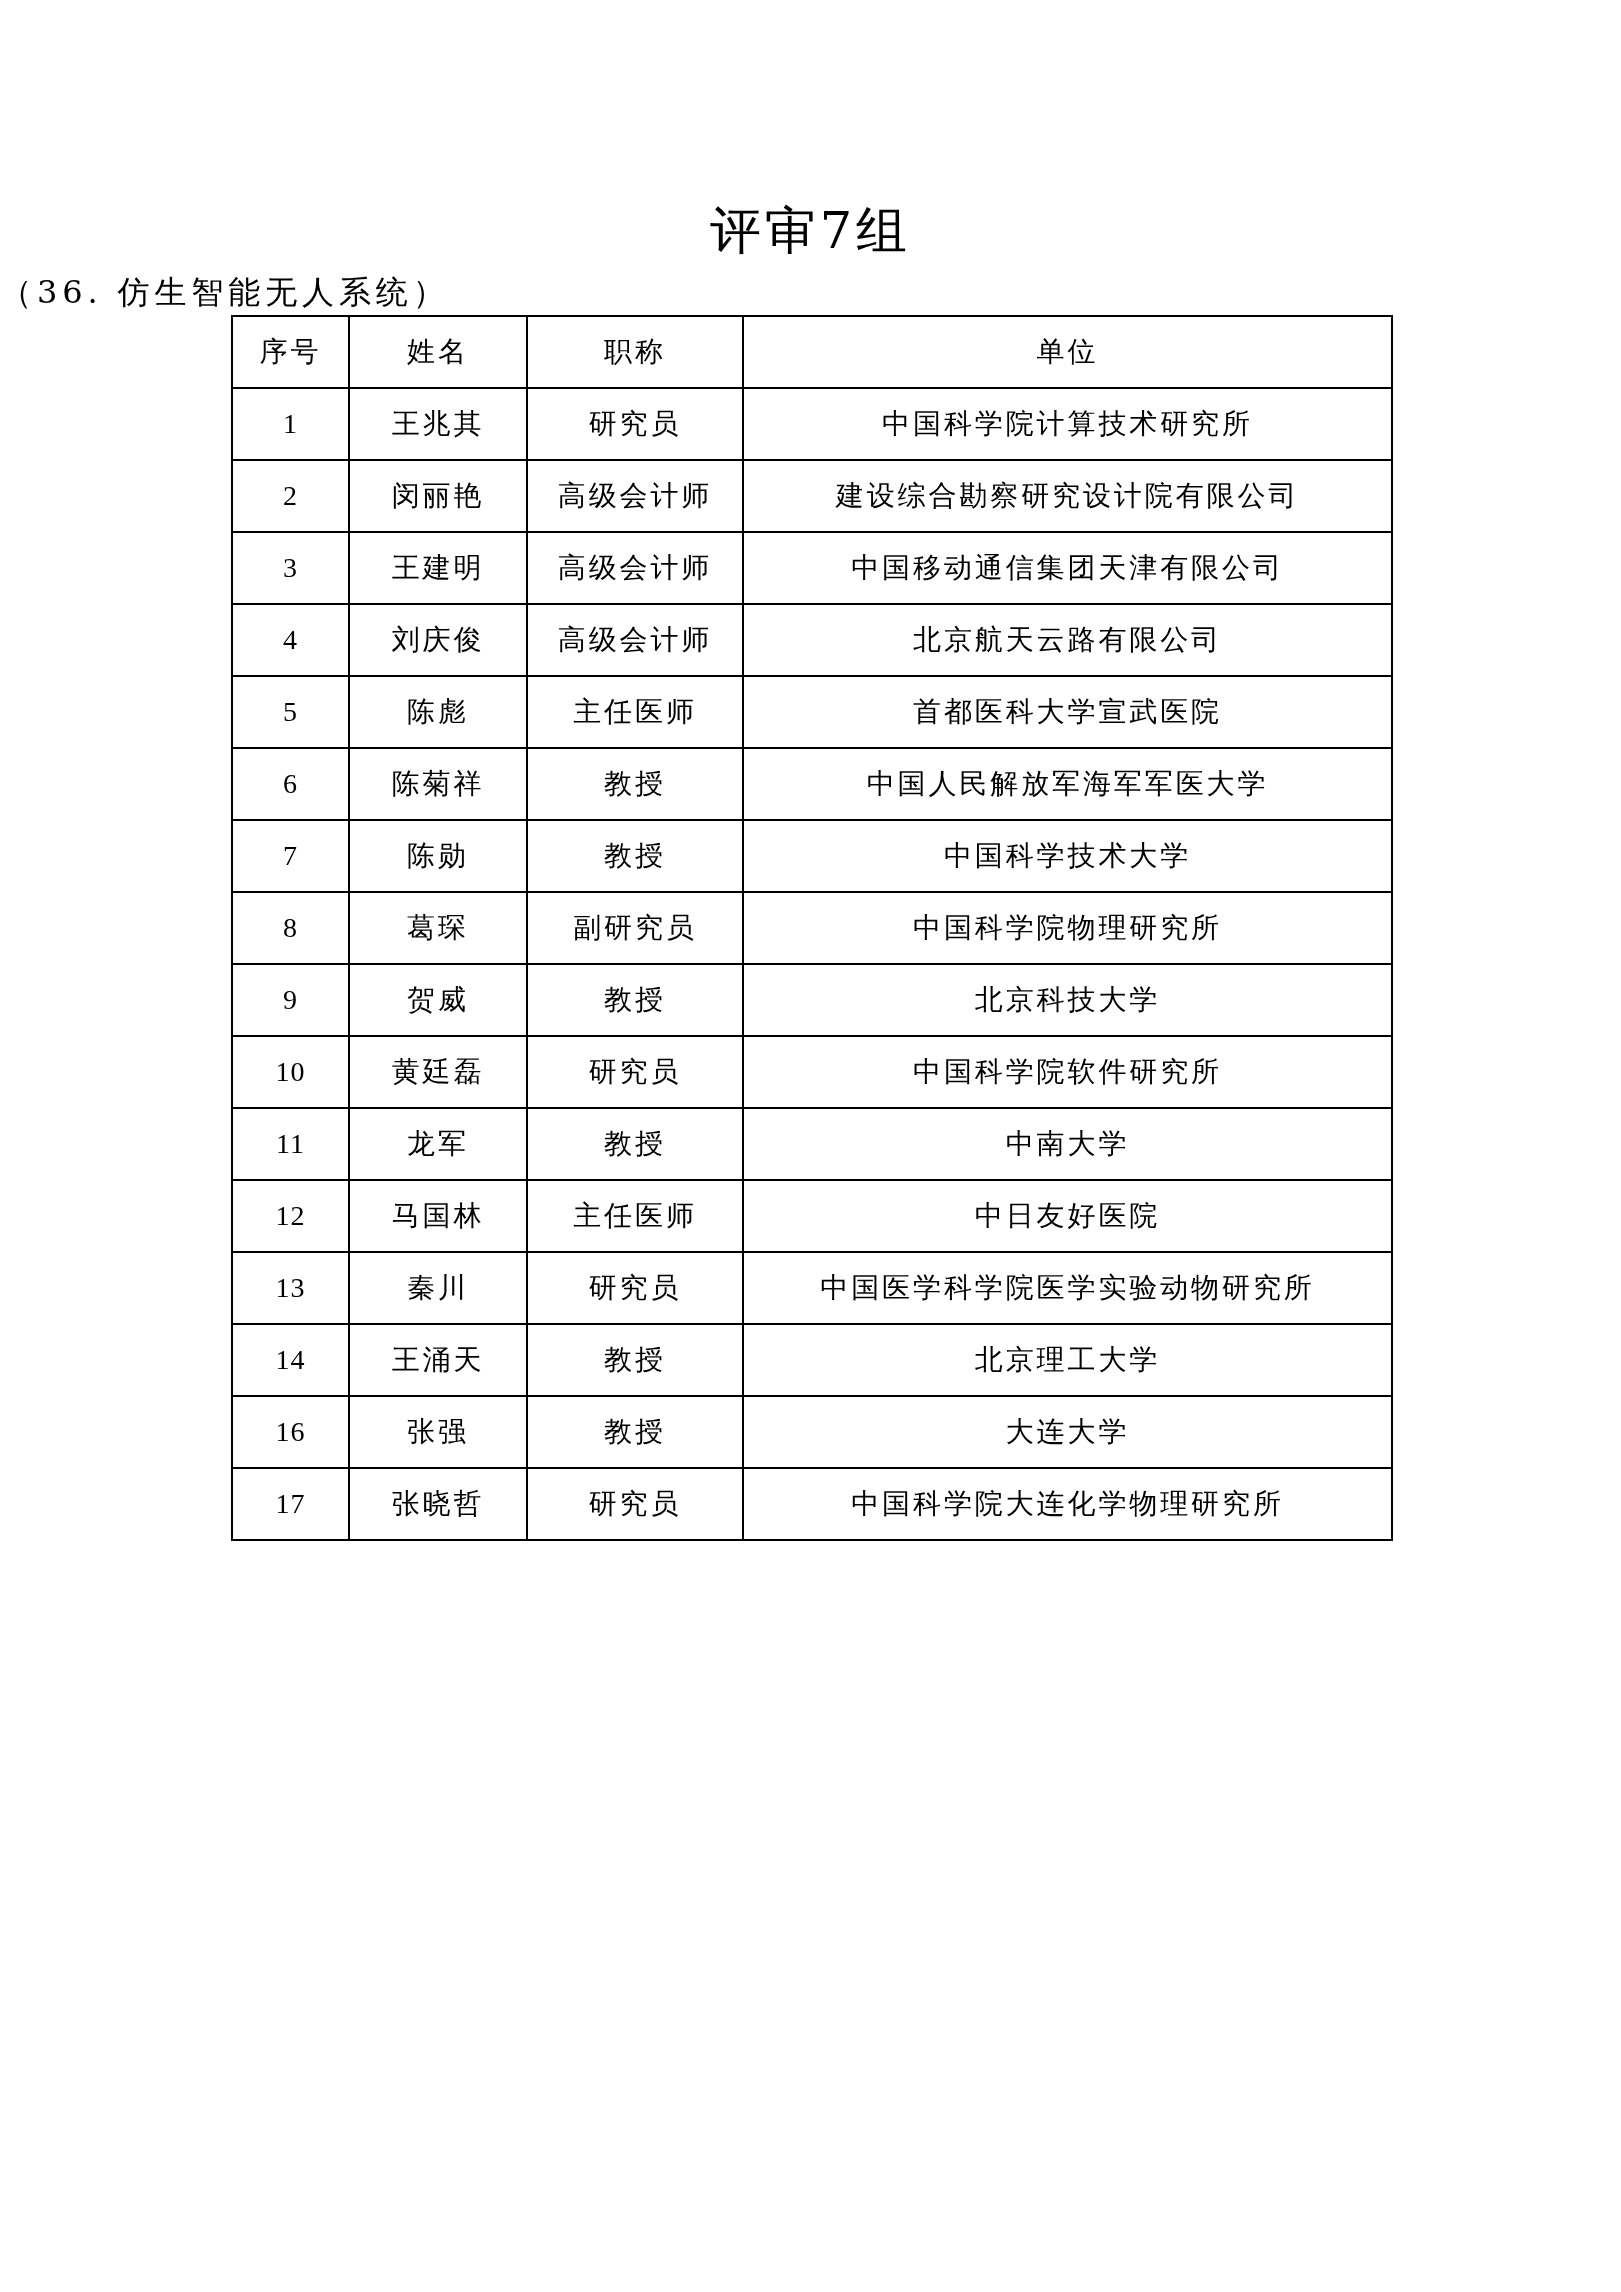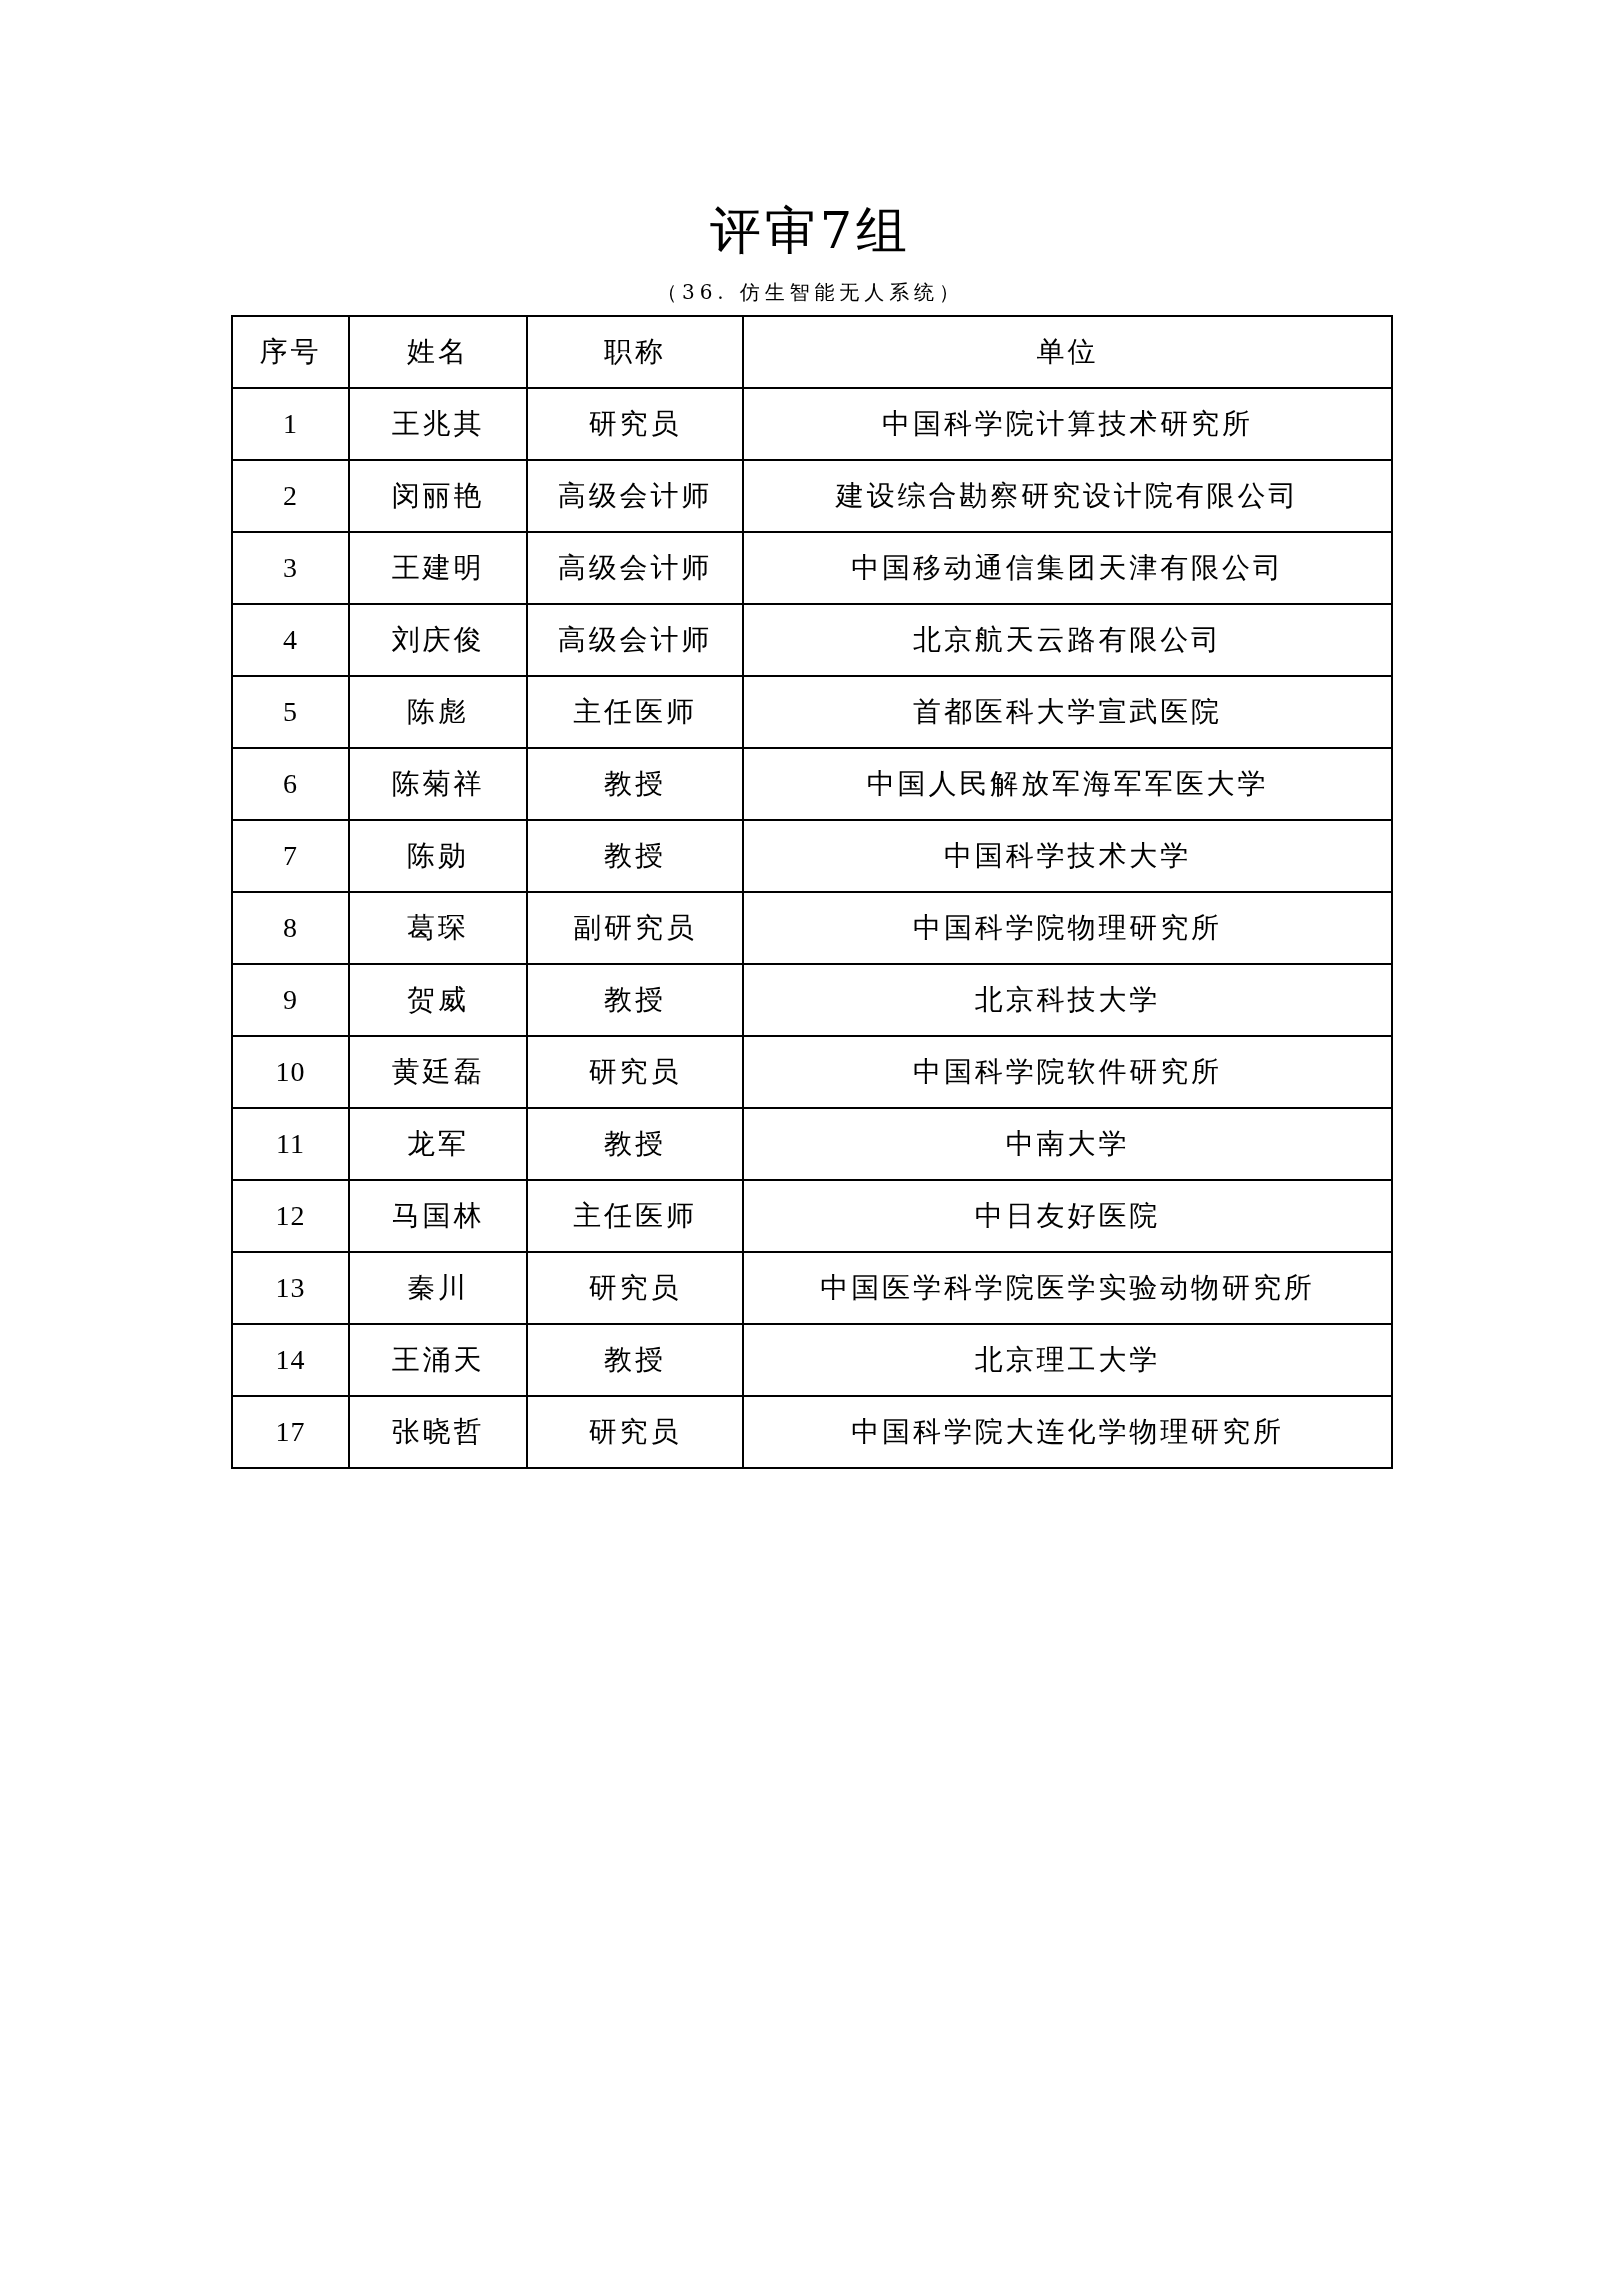--- a/index.html
+++ b/index.html
@@ -28,22 +28,22 @@
       font-family: "DejaVu Serif", "Liberation Serif", serif;
       letter-spacing: 3.9px;
     }
     .doc-subtitle {
       position: absolute;
       left: 0;
       width: 1621px;
       top: 274px;
       height: 37px;
       line-height: 37px;
-      text-align: center;
-      font-size: 20px;
+      text-align: left;
+      font-size: 32px;
       letter-spacing: 4.9px;
       font-family: "DejaVu Serif", "Liberation Serif", serif;
     }
     .roster-table {
       position: absolute;
       left: 231px;
       top: 315px;
       width: 1160px;
       border-collapse: collapse;
       table-layout: fixed;
@@ -171,20 +171,26 @@
       <td>研究员</td>
       <td>中国医学科学院医学实验动物研究所</td>
     </tr>
     <tr>
       <td class="num">14</td>
       <td>王涌天</td>
       <td>教授</td>
       <td>北京理工大学</td>
     </tr>
     <tr>
+      <td class="num">16</td>
+      <td>张强</td>
+      <td>教授</td>
+      <td>大连大学</td>
+    </tr>
+    <tr>
       <td class="num">17</td>
       <td>张晓哲</td>
       <td>研究员</td>
       <td>中国科学院大连化学物理研究所</td>
     </tr>
   </tbody>
 </table>
 
 
 </body></html>

